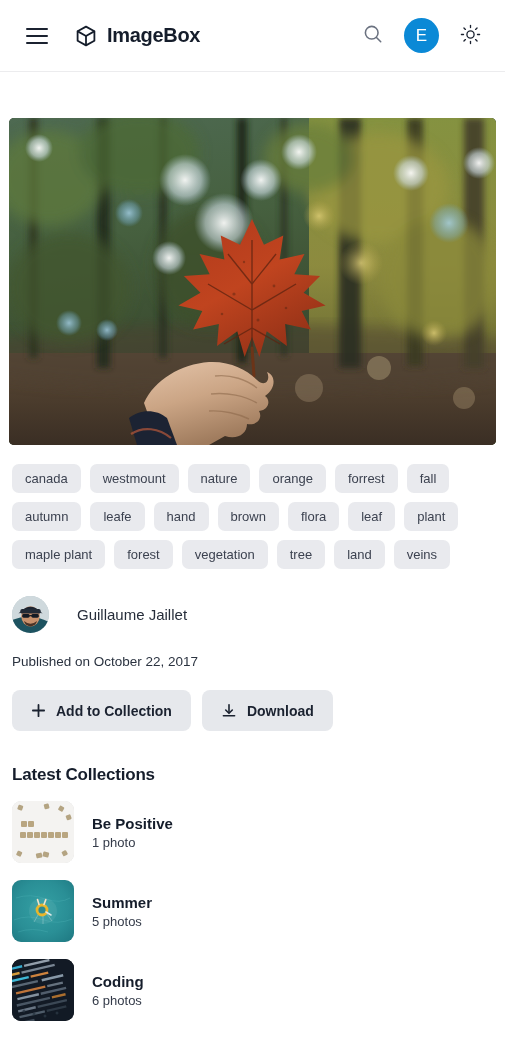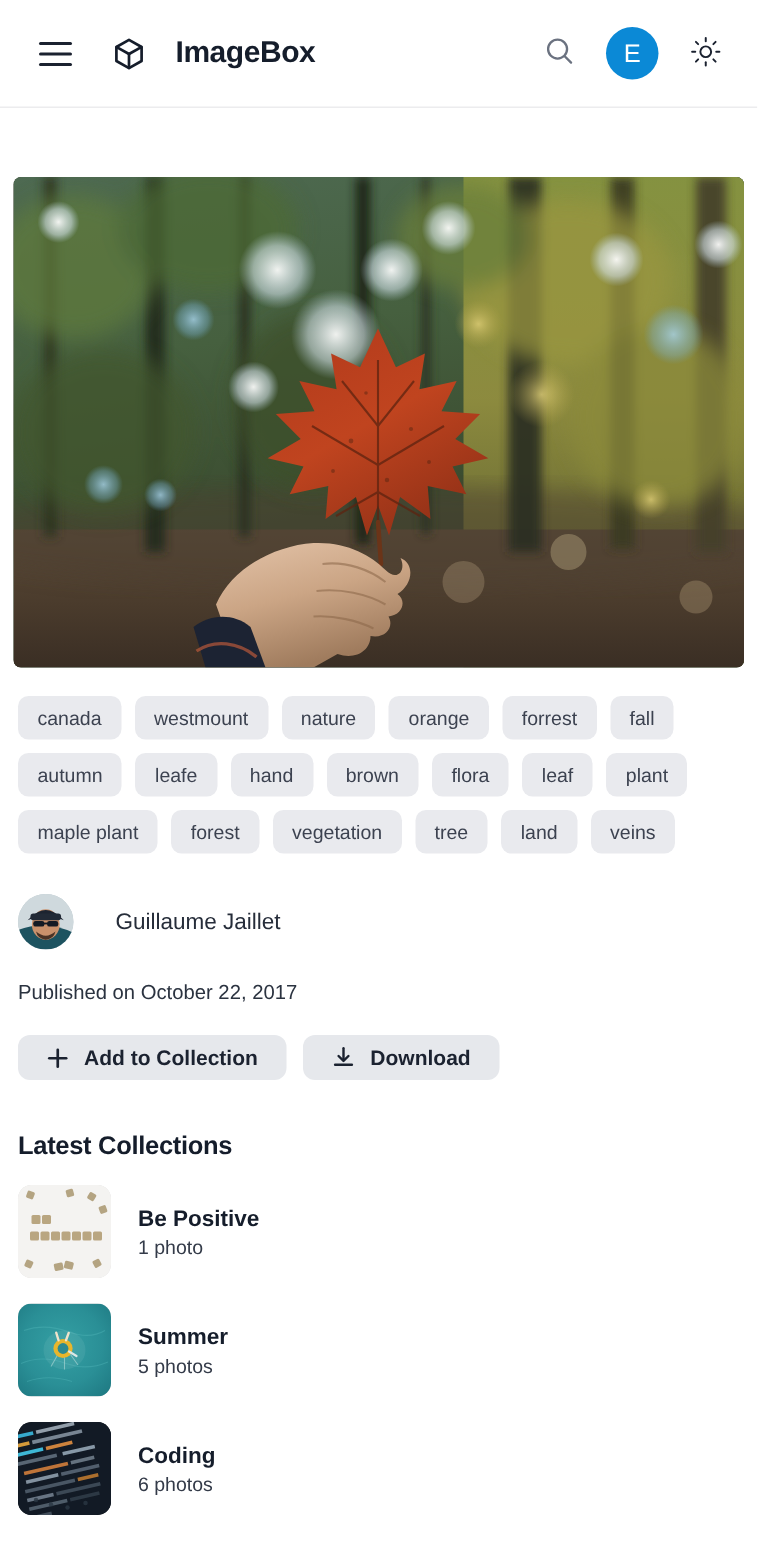--- a/index.html
+++ b/index.html
@@ -47,21 +47,21 @@
   .hamburger span {
     display: block;
     height: 2px;
     width: 100%;
     background: #1b2230;
     border-radius: 1px;
   }
   .brand {
     display: flex;
     align-items: center;
-    gap: 19px;
+    gap: 9px;
     cursor: pointer;
   }
   .brand-mark { width: 24px; height: 24px; display: block; }
   .brand-name {
     font-size: 20px;
     font-weight: bold;
     color: #151d2b;
     letter-spacing: -0.3px;
   }
   .header-right {
@@ -159,21 +159,21 @@
   .actions {
     margin-top: 21px;
     padding: 0 3px;
     display: flex;
     gap: 11px;
   }
   .btn {
     background: #e6e8ec;
     border: none;
     border-radius: 8px;
-    height: 30px;
+    height: 41px;
     padding: 0 19px;
     display: flex;
     align-items: center;
     gap: 10px;
     font-size: 14px;
     font-weight: bold;
     color: #1b2230;
     cursor: pointer;
     font-family: "Liberation Sans", sans-serif;
   }

